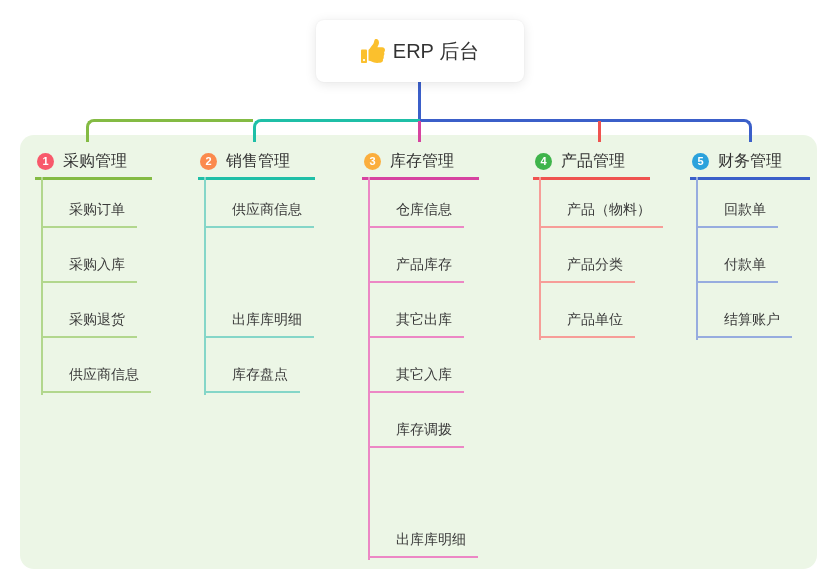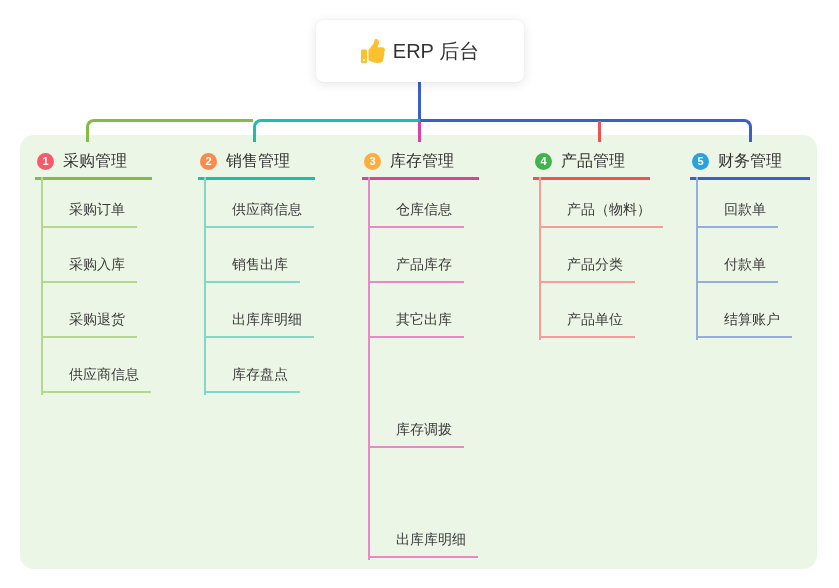--- a/index.html
+++ b/index.html
@@ -95,34 +95,34 @@
     <div class="child row-3">供应商信息</div>
   </div>
 
   <div class="branch branch-2" style="--accent: #1fbfa7; --light: #84d6c8; --badge: #fb8a4d;">
     <div class="branch-header">
       <span class="badge">2</span>
       <span>销售管理</span>
     </div>
     <div class="spine spine-len-4"></div>
     <div class="child row-0">供应商信息</div>
-    <div class="child row-1">销售出库</div>
     <div class="child row-2">出库库明细</div>
     <div class="child row-3">库存盘点</div>
   </div>
 
   <div class="branch branch-3" style="--accent: #d643a0; --light: #ec87c5; --badge: #fbae3d;">
     <div class="branch-header">
       <span class="badge">3</span>
       <span>库存管理</span>
     </div>
     <div class="spine spine-len-7"></div>
     <div class="child row-0">仓库信息</div>
     <div class="child row-1">产品库存</div>
     <div class="child row-2">其它出库</div>
+    <div class="child row-3">其它入库</div>
     <div class="child row-4">库存调拨</div>
     <div class="child row-6">出库库明细</div>
   </div>
 
   <div class="branch branch-4" style="--accent: #ef5350; --light: #f79d98; --badge: #3fb44b;">
     <div class="branch-header">
       <span class="badge">4</span>
       <span>产品管理</span>
     </div>
     <div class="spine spine-len-3"></div>

